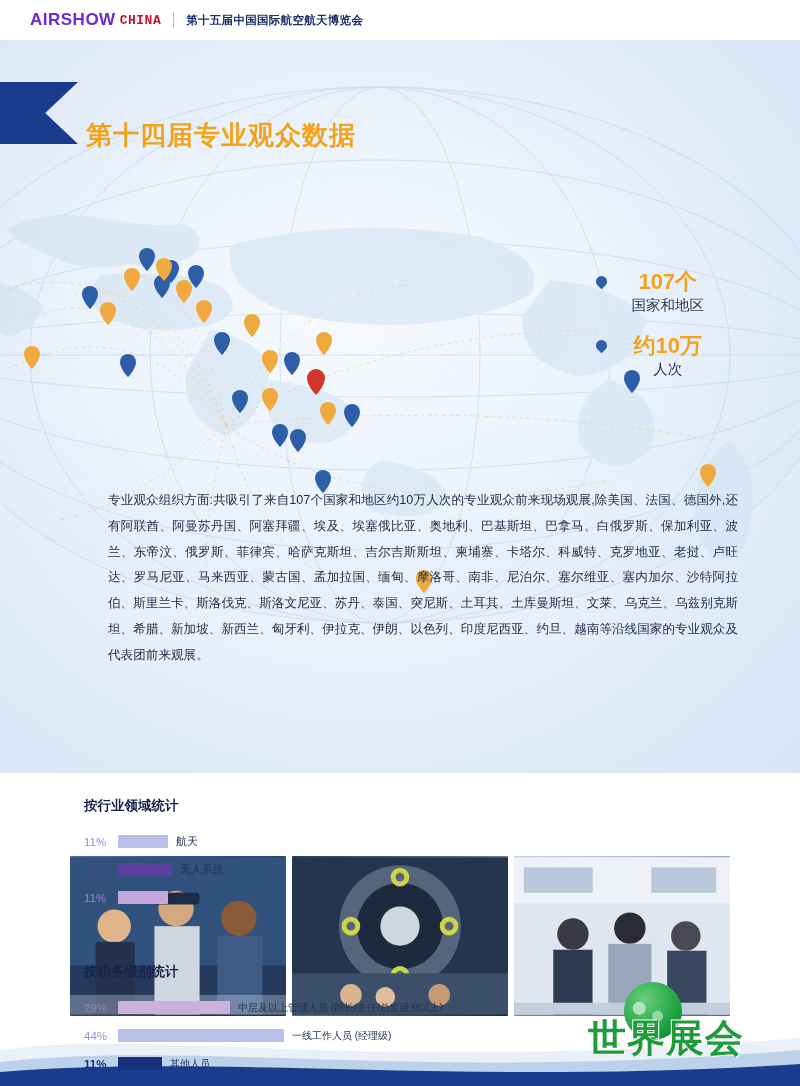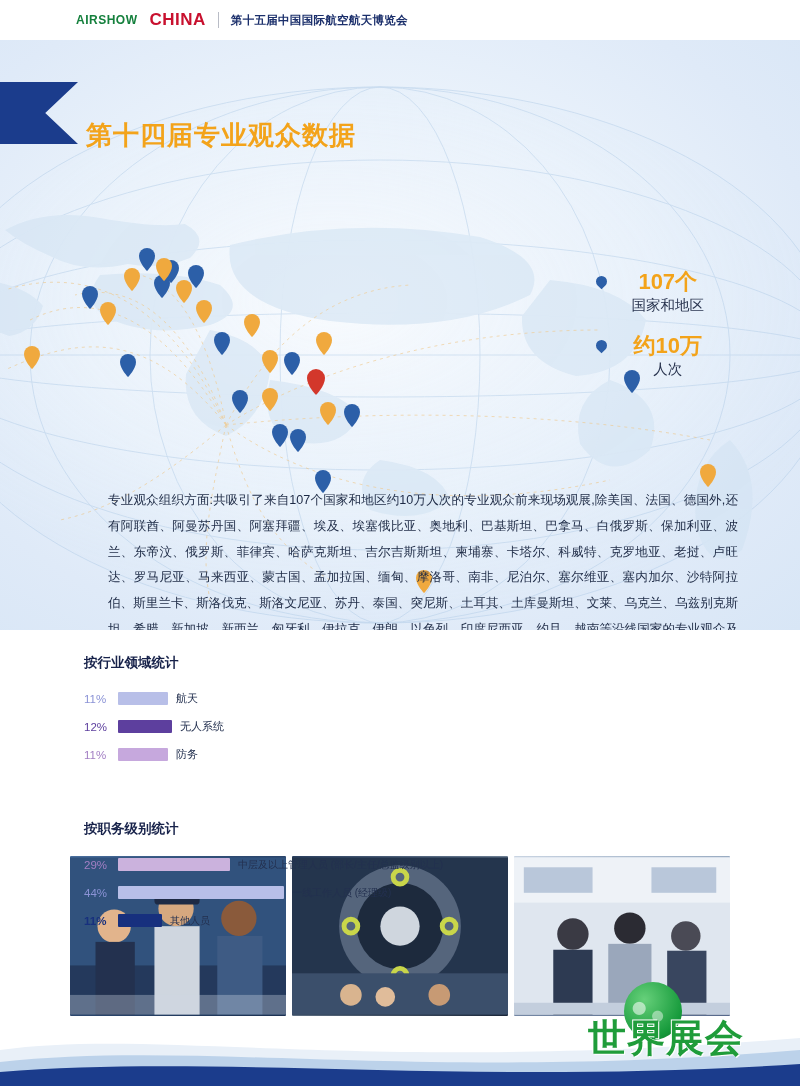--- a/index.html
+++ b/index.html
@@ -14,29 +14,29 @@
   
   .header {
     height: 40px;
     display: flex;
     align-items: center;
     padding-left: 30px;
     background: #ffffff;
     position: relative;
     z-index: 30;
   }
-  .logo-air { font-size: 12px; font-weight: bold; color: #15803d; letter-spacing: .5px; margin-left: 46px; }
-  .logo-china { font-size: 17px; font-weight: bold; color: #c8102e; letter-spacing: .5px; margin-left: 12px; }
+  .logo-air { font-size: 17px; font-weight: bold; color: #6d28d9; letter-spacing: .5px; }
+  .logo-china { font-size: 13px; font-weight: bold; color: #c8102e; letter-spacing: .5px; margin-left: 4px; font-family: Liberation Mono, monospace; }
   .logo-divider { width: 1px; height: 16px; background: #b9bcc6; margin: 0 12px; }
   .header-sub { font-size: 11.5px; color: #1b2f6b; font-weight: bold; letter-spacing: .3px; }
 
   
   .hero {
     position: relative;
-    height: 590px;
+    height: 733px;
     background: radial-gradient(ellipse at 45% 45%, #f2f7fd 0%, #eaf2fb 45%, #dfeaf8 75%, #d8e6f6 100%);
     overflow: hidden;
   }
   
   .globe {
     position: absolute;
     left: 50%; top: 40px;
     width: 980px; height: 560px;
     transform: translateX(-50%);
     opacity: .55;

